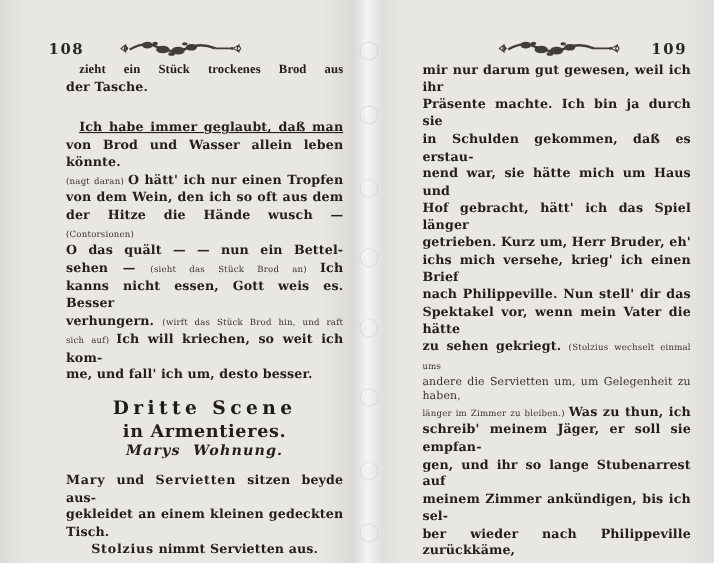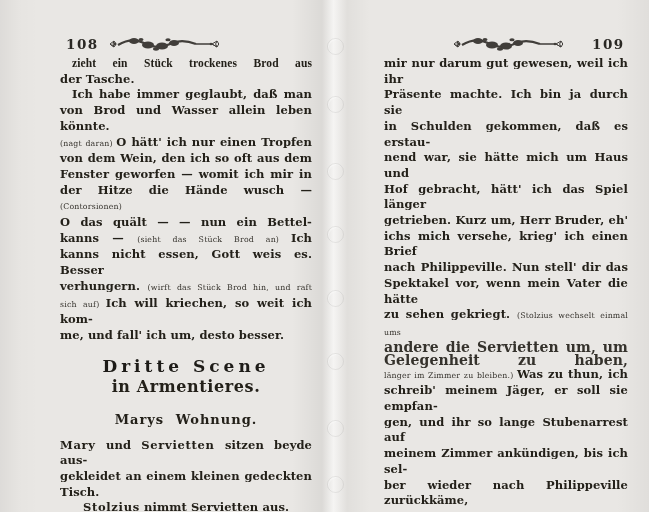--- a/index.html
+++ b/index.html
@@ -29,42 +29,42 @@
   }
   .orn{opacity:0.88;}
   .col{position:absolute;top:56px;}
   .line{
     font-size:11.5px;font-weight:bold;line-height:15.7px;
     color:#232019;letter-spacing:0.1px;
   }
   .line.j{text-align:justify;text-align-last:justify;}
   .line.a-center{text-align:center;text-align-last:center;}
   .seg.sm{font-size:7.8px;font-weight:normal;letter-spacing:0.2px;color:#35322c;}
-  .line.smline{font-size:14px;font-weight:bold;line-height:13px;color:#35322c;}
+  .line.smline{font-size:10px;font-weight:normal;line-height:13px;color:#35322c;}
   .line.h1{font-size:17px;letter-spacing:4px;line-height:24px;color:#1e1c18;}
   .line.h2{font-size:16px;line-height:17px;letter-spacing:0.6px;}
   .line.h3{font-size:13px;line-height:18px;letter-spacing:1px;word-spacing:6px;}
   .seg.name{letter-spacing:0.7px;}
 </style>
 </head>
 <body>
 
 <div id="scan">
 
   <div class="stitch" style="top:38px"></div>
   <div class="stitch" style="top:96px"></div>
   <div class="stitch" style="top:163px"></div>
   <div class="stitch" style="top:226px"></div>
   <div class="stitch" style="top:290px"></div>
   <div class="stitch" style="top:353px"></div>
   <div class="stitch" style="top:420px"></div>
   <div class="stitch" style="top:476px"></div>
 
   <div>
-    <div class="pagehead" style="left:66px;text-align:right;">
+    <div class="pagehead" style="left:44px;text-align:right;">
       <span class="pagenum">108</span>
     </div>
     <div class="pagehead orn" style="left:108px;top:36px;">
       <svg width="112" height="16" viewBox="0 0 112 16">
         <g fill="#2a2723" stroke="#2a2723">
           <path d="M2 8 l4 -3 l-1 3 l1 3 z M2 8 l4 3 M6 5 l2 3 l-2 3" stroke-width="1" fill="none"></path>
           <circle cx="7" cy="8" r="1.4" stroke="none"></circle>
           <path d="M10 9 C 20 3, 28 3, 36 7 C 44 11, 54 12, 62 8 C 70 4, 80 5, 88 8" fill="none" stroke-width="2.2"></path>
           <ellipse cx="26" cy="5" rx="5" ry="3" stroke="none"></ellipse>
           <ellipse cx="40" cy="9" rx="6" ry="3.4" stroke="none"></ellipse>
@@ -75,35 +75,34 @@
           <ellipse cx="60" cy="3.8" rx="2.6" ry="1.5" stroke="none"></ellipse>
           <path d="M88 8 h10 M98 8 l6 0" stroke-width="1.6" fill="none"></path>
           <path d="M104 8 l5 -3 l-1.4 3 l1.4 3 z M104 8 l5 3 M109 5 l1.8 3 l-1.8 3" stroke-width="1" fill="none"></path>
           <circle cx="103" cy="8" r="1.3" stroke="none"></circle>
         </g>
       </svg>
     </div>
     <div class="col" id="left-col" style="left:60px;width:252px;">
         <div class="line j" style="text-indent: 12px; font-family: Liberation Serif, serif;"><span class="seg">zieht ein Stück trockenes Brod aus</span></div>
         <div class="line"><span class="seg">der Tasche.</span></div>
-        <div class="line j" style="margin-top: 0; text-indent: 12px;"><span class="seg">Ich habe immer geglaubt, daß man</span></div>
+        <div class="line j" style="margin-top: 21px; text-indent: 12px; text-decoration: underline;"><span class="seg">Ich habe immer geglaubt, daß man</span></div>
         <div class="line j"><span class="seg">von Brod und Wasser allein leben könnte.</span></div>
         <div class="line j"><span class="seg sm">(nagt daran) </span><span class="seg">O hätt' ich nur einen Tropfen</span></div>
         <div class="line j"><span class="seg">von dem Wein, den ich so oft aus dem</span></div>
-        <div class="line j"><span class="seg">Fenster geworfen — womit ich mir in</span></div>
         <div class="line j"><span class="seg">der Hitze die Hände wusch — </span><span class="seg sm">(Contorsionen)</span></div>
         <div class="line j"><span class="seg">O das quält — — nun ein Bettel-</span></div>
-        <div class="line j"><span class="seg">kanns — </span><span class="seg sm">(sieht das Stück Brod an) </span><span class="seg">Ich</span></div>
+        <div class="line j"><span class="seg">sehen — </span><span class="seg sm">(sieht das Stück Brod an) </span><span class="seg">Ich</span></div>
         <div class="line j"><span class="seg">kanns nicht essen, Gott weis es. Besser</span></div>
         <div class="line j"><span class="seg">verhungern. </span><span class="seg sm">(wirft das Stück Brod hin, und raft</span></div>
         <div class="line j"><span class="seg sm">sich auf) </span><span class="seg">Ich will kriechen, so weit ich kom-</span></div>
         <div class="line"><span class="seg">me, und fall' ich um, desto besser.</span></div>
         <div class="line h1 a-center" style="margin-top: 10px;"><span class="seg">Dritte Scene</span></div>
         <div class="line h2 a-center"><span class="seg">in Armentieres.</span></div>
-        <div class="line h3 a-center" style="margin-top: 16px;"><span class="seg">Marys Wohnung.</span></div>
+        <div class="line h3 a-center" style="margin-top: 2px; font-style: italic;"><span class="seg">Marys Wohnung.</span></div>
         <div class="line j" style="margin-top: 9px;"><span class="seg name">Mary</span><span class="seg"> und </span><span class="seg name">Servietten</span><span class="seg"> sitzen beyde aus-</span></div>
         <div class="line j"><span class="seg">gekleidet an einem kleinen gedeckten Tisch.</span></div>
         <div class="line a-center"><span class="seg name">Stolzius</span><span class="seg"> nimmt Servietten aus.</span></div>
       </div>
   </div>
 
   <div>
     <div class="pagehead orn" style="left:452px;top:36px;">
       <svg width="112" height="16" viewBox="0 0 112 16">
         <g fill="#2a2723" stroke="#2a2723">

